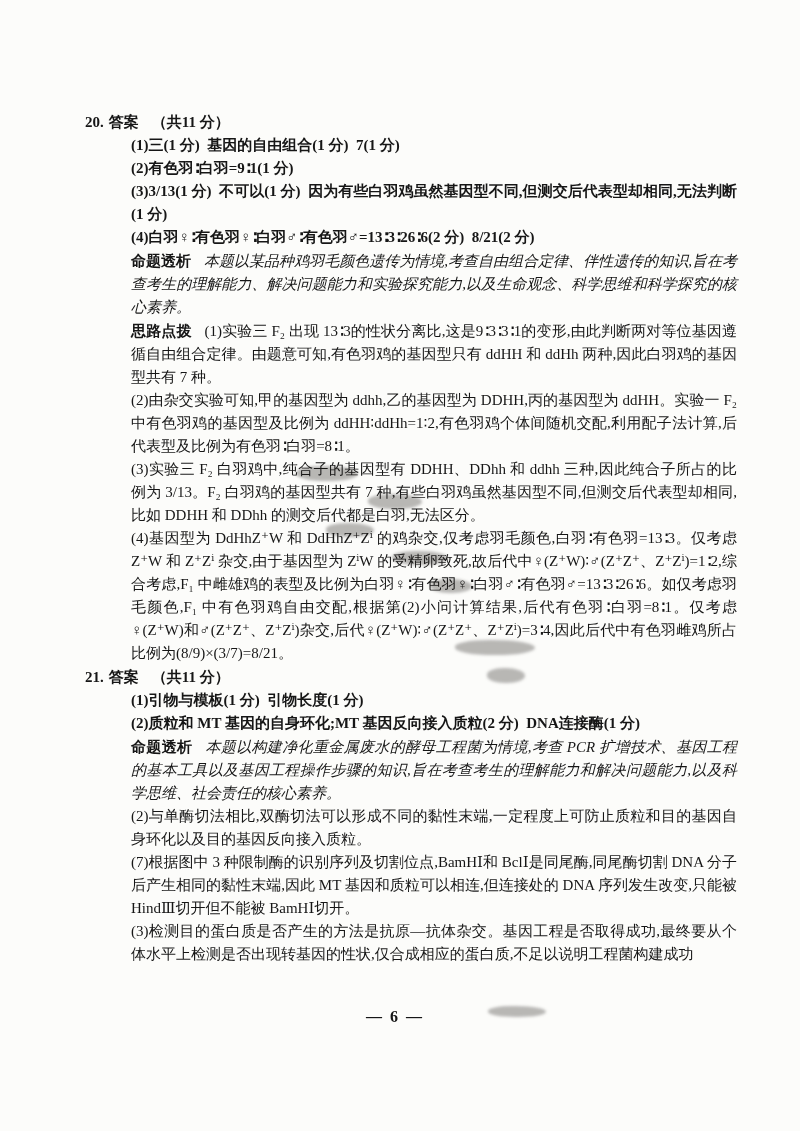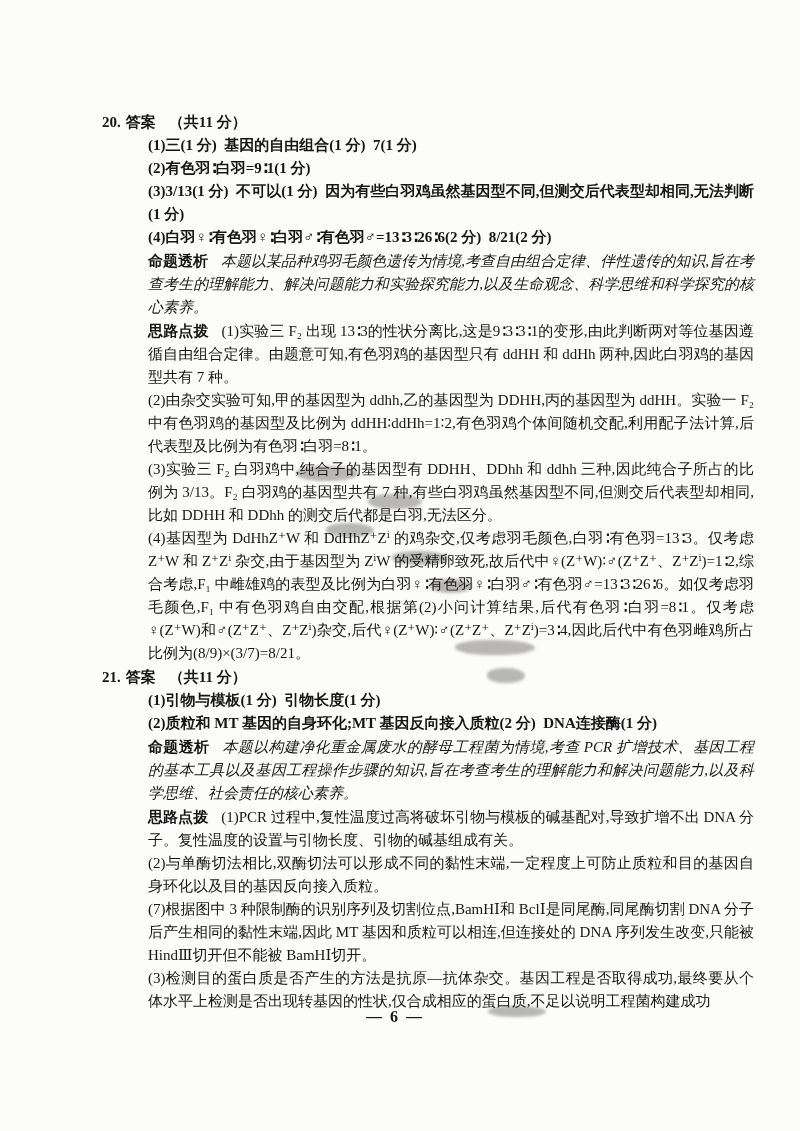--- a/index.html
+++ b/index.html
@@ -7,21 +7,21 @@
     position: relative;
     width: 800px;
     height: 1131px;
     background: #fcfcfa;
     color: #161616;
     font-family: "Liberation Serif", "DejaVu Serif", serif;
     overflow: hidden;
   }
   .content {
     position: absolute;
-    left: 102px;
+    left: 85px;
     top: 110px;
     width: 652px;
     font-size: 15px;
     line-height: 23px;
     text-align: justify;
   }
   .content p { margin: 0; }
   .q-body { margin-left: 46px; }
   .q-header { font-weight: bold; }
   .q-num { margin-right: 5px; }
@@ -90,23 +90,20 @@
       </p>
       <div class="q-body">
         <div class="answers">
           <p>(1)引物与模板(1 分)&nbsp;&nbsp;引物长度(1 分)</p>
           <p>(2)质粒和 MT 基因的自身环化;MT 基因反向接入质粒(2 分)&nbsp;&nbsp;DNA连接酶(1 分)</p>
         </div>
         <p class="para analysis">
           <span class="lbl">命题透析</span><span class="kai">本题以构建净化重金属废水的酵母工程菌为情境,考查 PCR 扩增技术、基因工程的基本工具以及基因工程操作步骤的知识,旨在考查考生的理解能力和解决问题能力,以及科学思维、社会责任的核心素养。</span>
         </p>
         <div class="tips">
-          <p>
-            <span class="lbl">思路点拨</span><span>(1)PCR 过程中,复性温度过高将破坏引物与模板的碱基配对,导致扩增不出 DNA 分子。复性温度的设置与引物长度、引物的碱基组成有关。</span>
-          </p>
           <p>(2)与单酶切法相比,双酶切法可以形成不同的黏性末端,一定程度上可防止质粒和目的基因自身环化以及目的基因反向接入质粒。</p>
           <p>(7)根据图中 3 种限制酶的识别序列及切割位点,BamHⅠ和 BclⅠ是同尾酶,同尾酶切割 DNA 分子后产生相同的黏性末端,因此 MT 基因和质粒可以相连,但连接处的 DNA 序列发生改变,只能被HindⅢ切开但不能被 BamHⅠ切开。</p>
           <p>(3)检测目的蛋白质是否产生的方法是抗原—抗体杂交。基因工程是否取得成功,最终要从个体水平上检测是否出现转基因的性状,仅合成相应的蛋白质,不足以说明工程菌构建成功</p>
         </div>
       </div>
     </section>
 
   </div>
 
   <div class="smudge" style="left:296px; top:466px; width:62px; height:15px;"></div>

